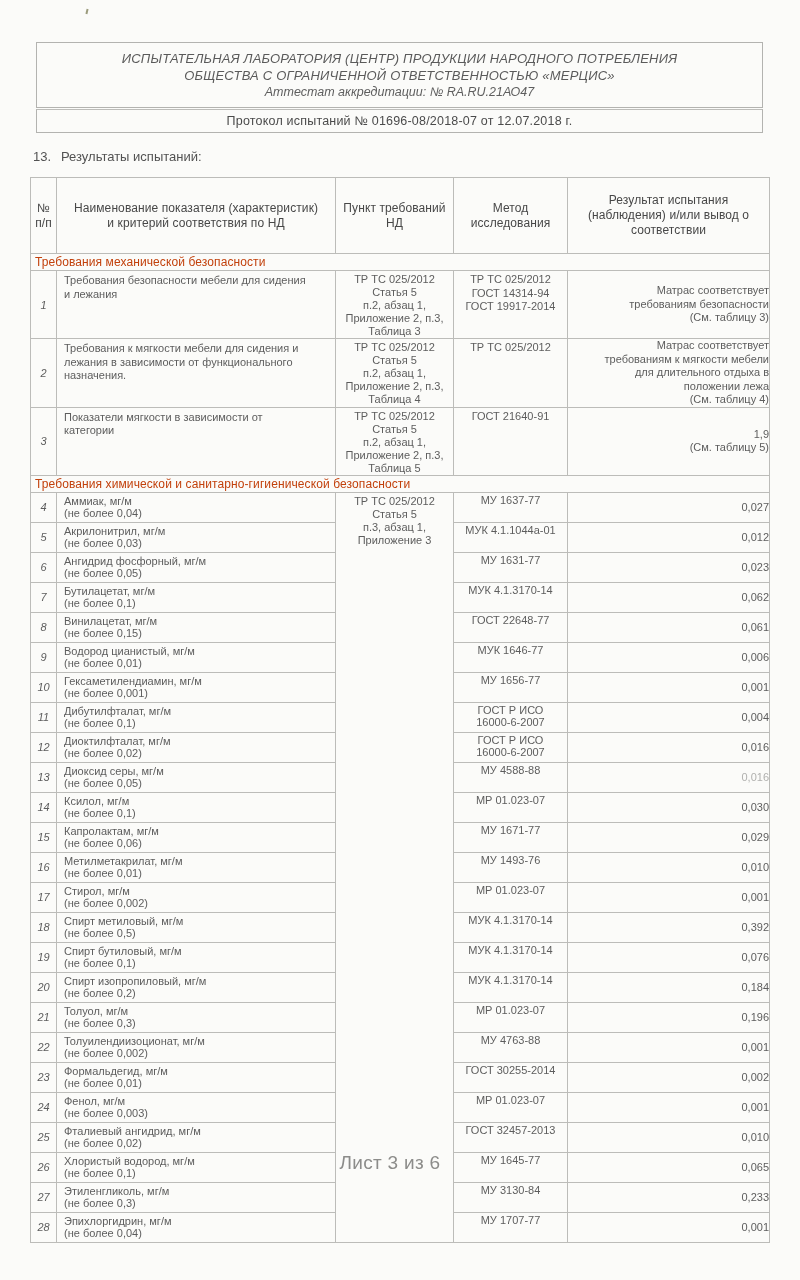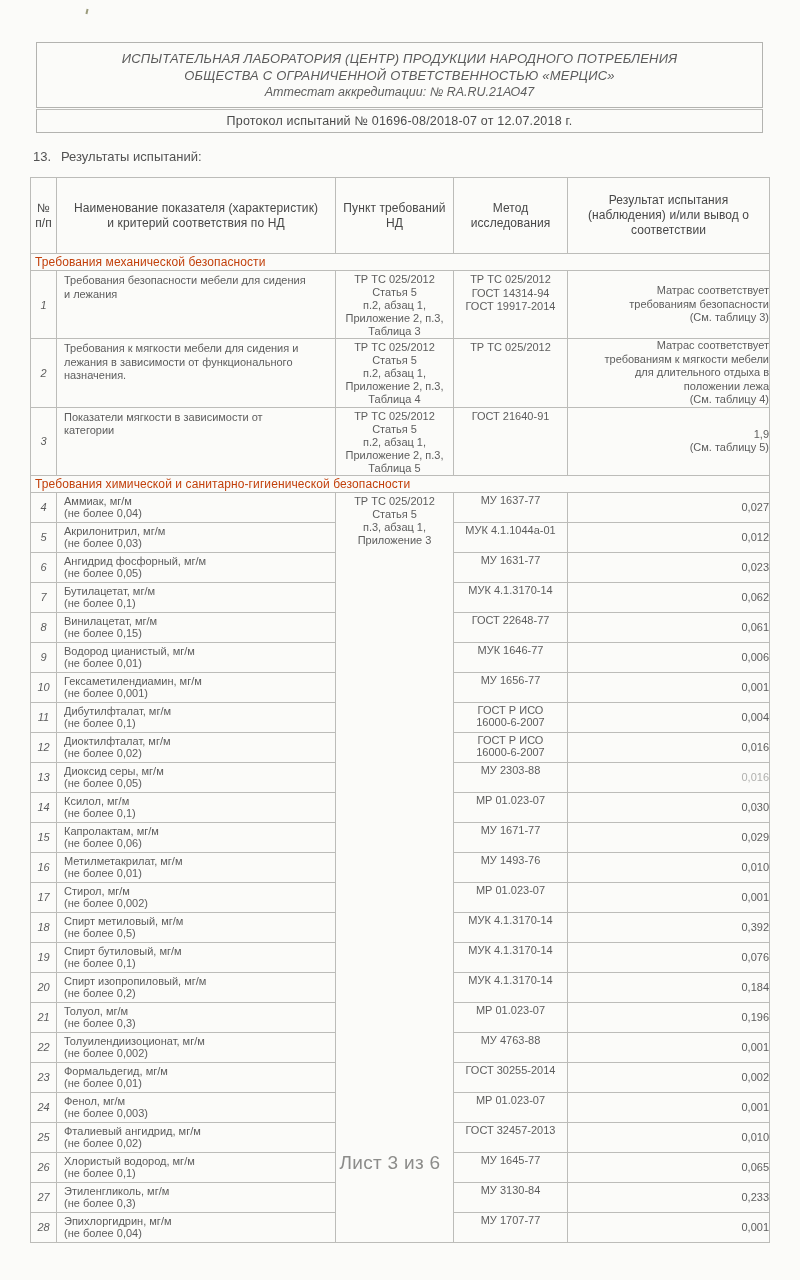--- a/index.html
+++ b/index.html
@@ -239,21 +239,21 @@
         <td class="cell-name">Диоктилфталат, мг/м
 (не более 0,02)</td>
         <td class="cell-method">ГОСТ Р ИСО
 16000-6-2007</td>
         <td class="cell-result">0,016</td>
       </tr>
       <tr class="chem">
         <td class="cell-no">13</td>
         <td class="cell-name">Диоксид серы, мг/м
 (не более 0,05)</td>
-        <td class="cell-method">МУ 2303-88</td>
+        <td class="cell-method">МУ 4588-88</td>
         <td class="cell-result light">0,016</td>
       </tr>
       <tr class="chem">
         <td class="cell-no">14</td>
         <td class="cell-name">Ксилол, мг/м
 (не более 0,1)</td>
         <td class="cell-method">МР 01.023-07</td>
         <td class="cell-result">0,030</td>
       </tr>
       <tr class="chem">

